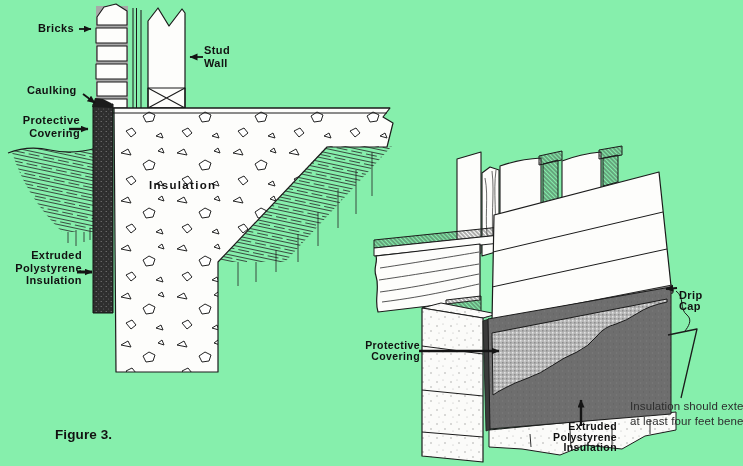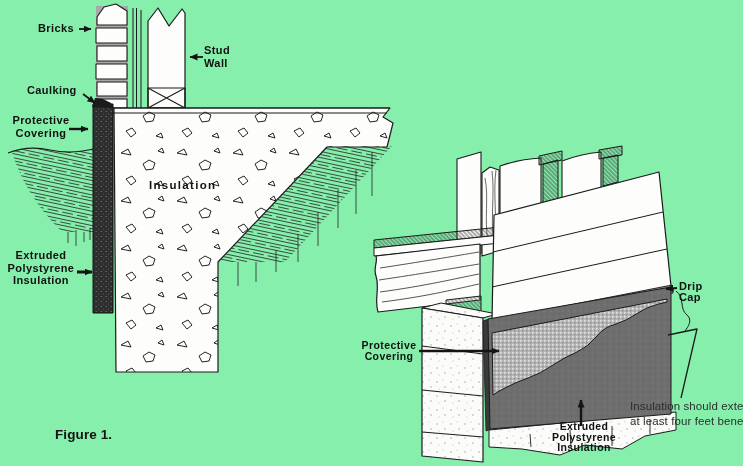--- a/index.html
+++ b/index.html
@@ -5,21 +5,21 @@
   html,body{margin:0;padding:0;background:#ffffff;}
   #page{
     position:relative;width:743px;height:466px;overflow:hidden;
     background:#86efac;font-family:"Liberation Sans",sans-serif;
   }
   #art{position:absolute;left:0;top:0;}
   .lbl{
     position:absolute;font-weight:bold;font-size:11px;line-height:13px;
     color:#111;letter-spacing:.4px;white-space:nowrap;
   }
-  .lbl.center{text-align:center;white-space:normal;}
+  .lbl.center{text-align:right;white-space:normal;}
   .lbl .ln{display:block;}
   #foundation-label{letter-spacing:1.3px;font-size:11.5px;}
   #prot-right,#extr-right{font-size:10.5px;line-height:10.5px;}
   #drip-label{line-height:11px;}
   #extr-left{line-height:12.5px;}
   #note{
     position:absolute;font-weight:normal;font-size:11.5px;line-height:15px;
     color:#2e2e2e;letter-spacing:.1px;white-space:nowrap;
   }
   #caption{
@@ -205,21 +205,21 @@
 </div>
 
 <div class="lbl" id="foundation-label" style="left:149px;top:179px;">Insulation</div>
 
 <div class="lbl center" id="extr-left" style="left:0px;top:249px;width:82px;">
   <span class="ln">Extruded</span>
   <span class="ln">Polystyrene</span>
   <span class="ln">Insulation</span>
 </div>
 
-<div class="lbl" id="drip-label" style="left:679px;top:281px;">
+<div class="lbl" id="drip-label" style="left:679px;top:290px;">
   <span class="ln">Drip</span>
   <span class="ln">Cap</span>
 </div>
 
 <div class="lbl center" id="prot-right" style="left:358px;top:340px;width:62px;">
   <span class="ln">Protective</span>
   <span class="ln">Covering</span>
 </div>
 
 <div class="lbl center" id="extr-right" style="left:551px;top:421px;width:66px;">
@@ -227,16 +227,16 @@
   <span class="ln">Polystyrene</span>
   <span class="ln">Insulation</span>
 </div>
 
 <div id="note" style="left:630px;top:399px;width:113px;">
   <span class="ln" style="display:block">Insulation should exten</span>
   <span class="ln" style="display:block">at least four feet benea</span>
 </div>
 
 <div id="caption">
-  <span class="ln" style="display:block">Figure 1.</span>
+  <span class="ln" style="display:block">Figure 3.</span>
 </div>
 
 </div>
 
 </body></html>

